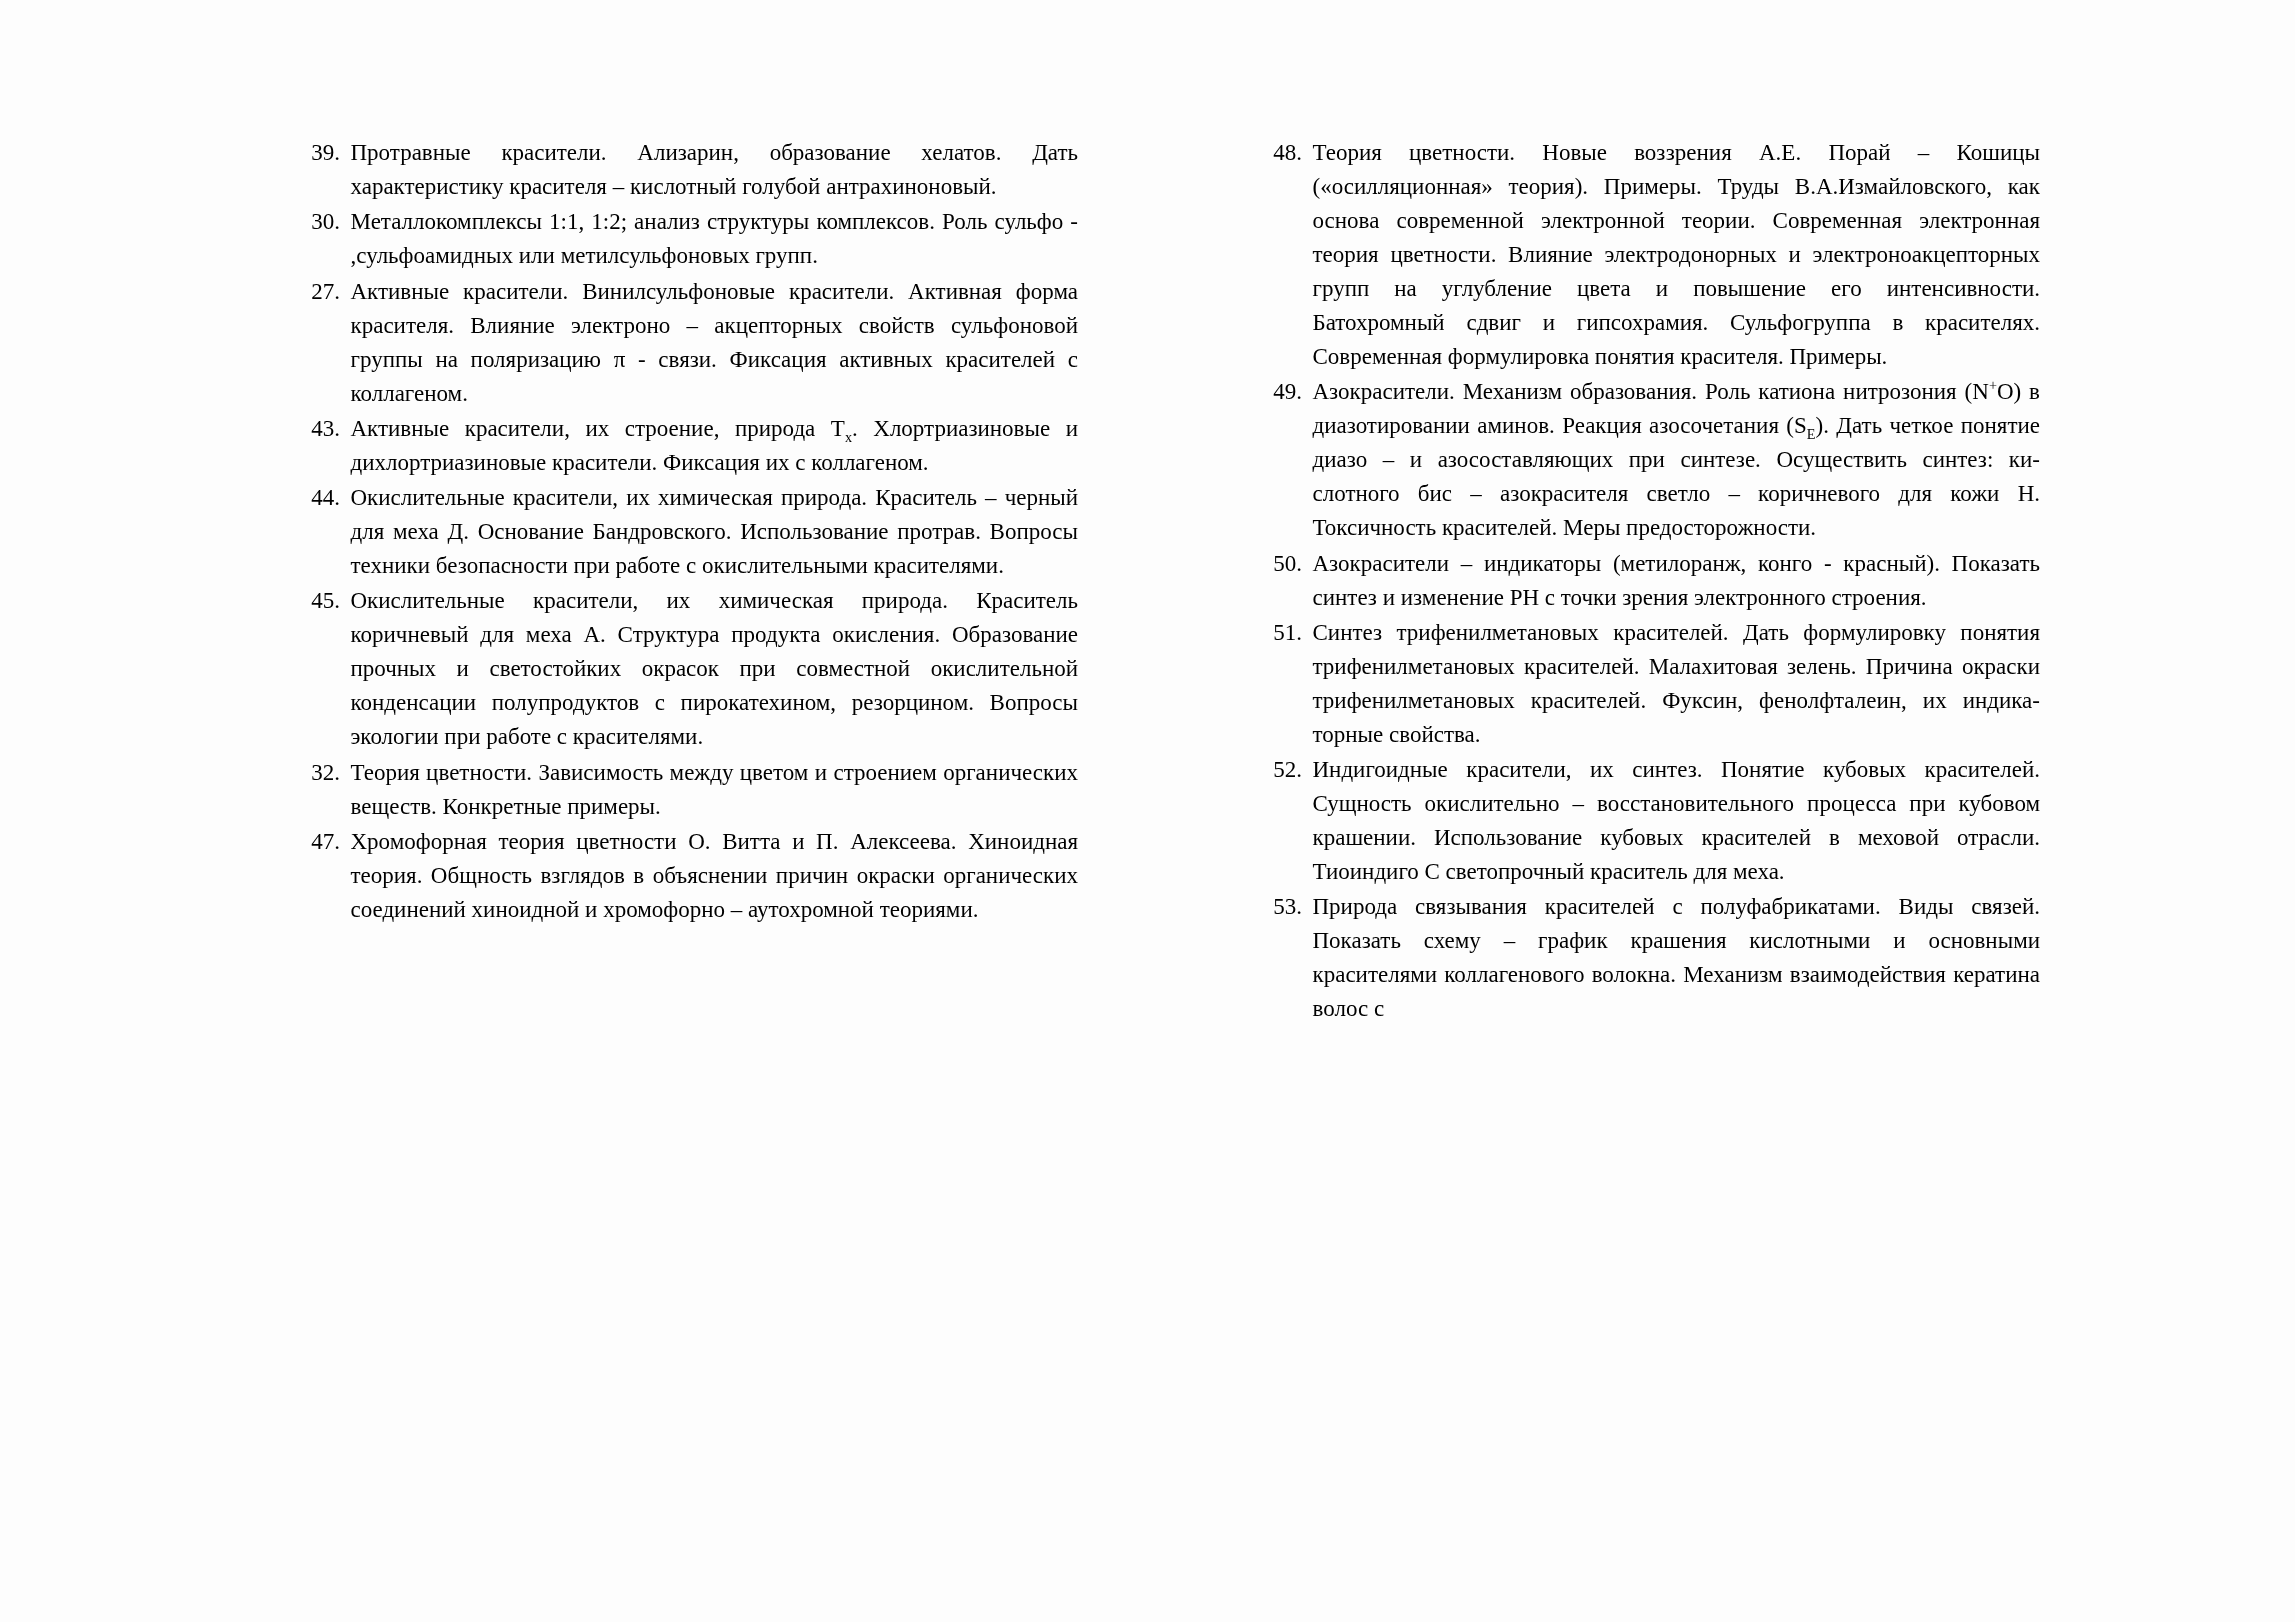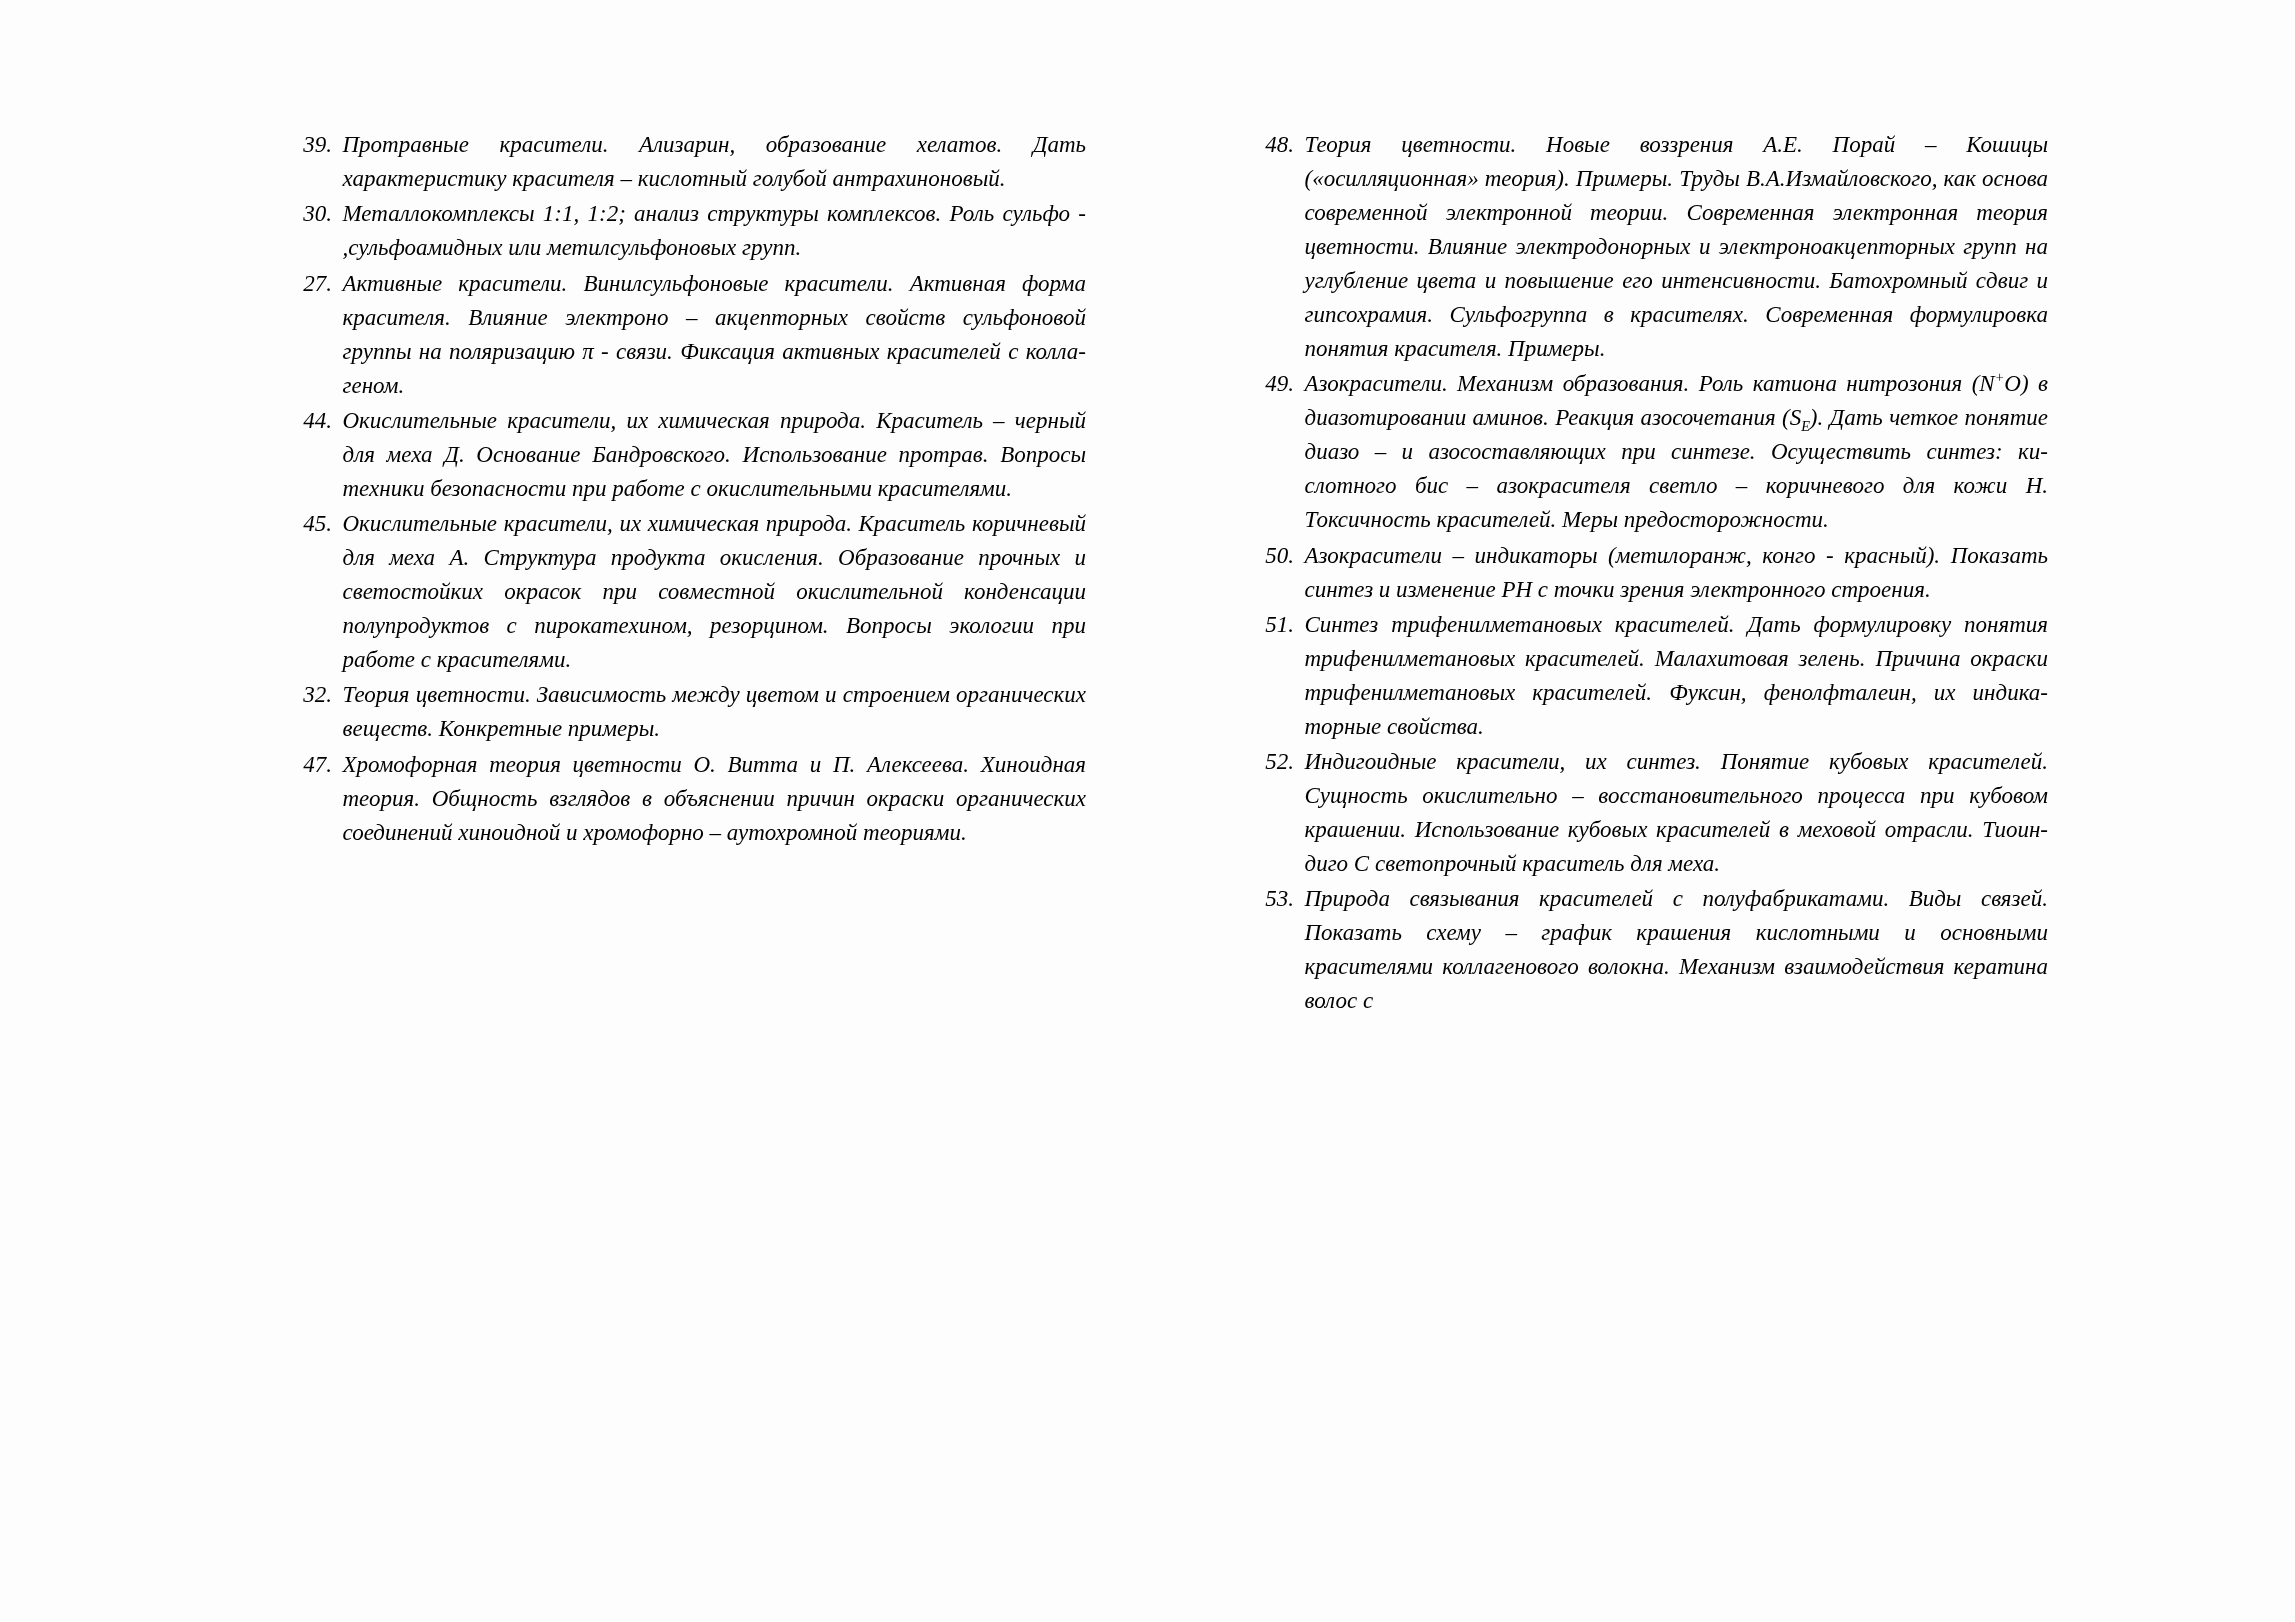--- a/index.html
+++ b/index.html
@@ -30,23 +30,22 @@
     display: flex;
     flex-direction: row;
     justify-content: space-between;
     gap: 157px;
   }
   .column {
     width: 824px;
   }
   ol.qlist {
     list-style: none;
-    margin: 0;
+    margin: 8px;
     padding: 0;
-    font-style: italic;
   }
   li.qitem {
     display: flex;
     flex-direction: row;
     align-items: flex-start;
     margin: 0 0 1.3px 0;
   }
   .qnum {
     flex: 0 0 51px;
     text-align: right;
@@ -83,20 +82,26 @@
           <div class="qnum">39.</div>
           <div class="qtext">Протравные красители. Ализарин, образование хела­тов. Дать характеристику красителя – кислотный голу­бой антрахиноновый.</div>
         </li>
         <li class="qitem">
           <div class="qnum">30.</div>
           <div class="qtext">Металлокомплексы 1:1, 1:2; анализ структуры ком­плексов. Роль сульфо - ,сульфоамидных или метил­сульфоновых групп.</div>
         </li>
         <li class="qitem">
           <div class="qnum">27.</div>
           <div class="qtext">Активные красители. Винилсульфоновые красители. Активная форма красителя. Влияние электроно – ак­цепторных свойств сульфоновой группы на поляриза­цию π - связи. Фиксация активных красителей с колла­геном.</div>
+        </li>
+        <li class="qitem">
+          <div class="qnum">43.</div>
+          <div class="qtext">
+            <span>Активные красители, их строение, природа Т</span><sub>x</sub><span>. Хлорт­риазиновые и дихлортриазиновые красители. Фикса­ция их с коллагеном.</span>
+          </div>
         </li>
         <li class="qitem">
           <div class="qnum">44.</div>
           <div class="qtext">Окислительные красители, их химическая природа. Краситель – черный для меха Д. Основание Бандров­ского. Использование протрав. Вопросы техники безо­пасности при работе с окислительными красителями.</div>
         </li>
         <li class="qitem">
           <div class="qnum">45.</div>
           <div class="qtext">Окислительные красители, их химическая природа. Краситель коричневый для меха А. Структура продук­та окисления. Образование прочных и светостойких окрасок при совместной окислительной конденсации полупродуктов с пирокатехином, резорцином. Вопро­сы экологии при работе с красителями.</div>
         </li>
         <li class="qitem">

